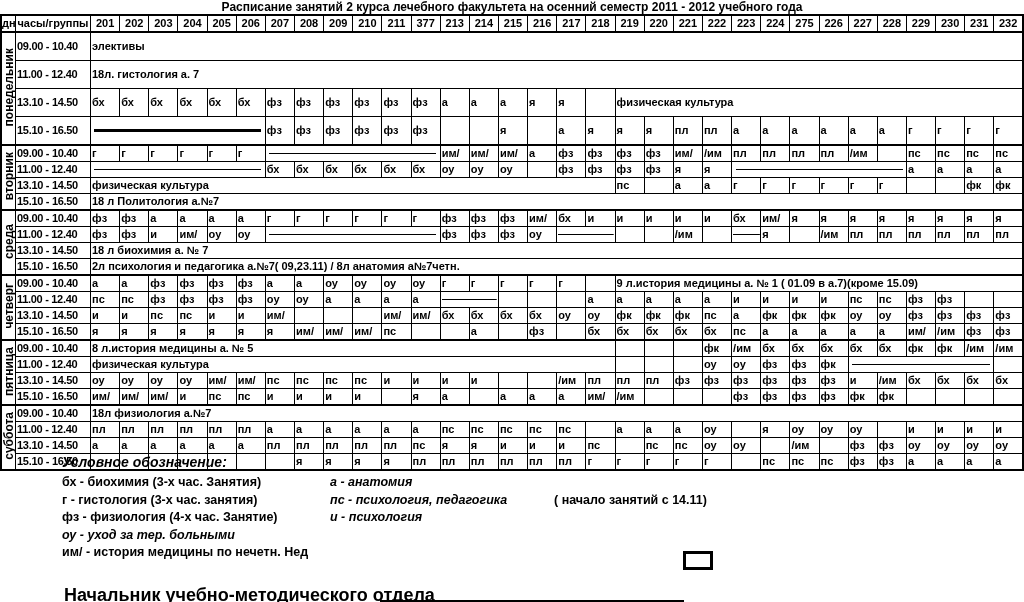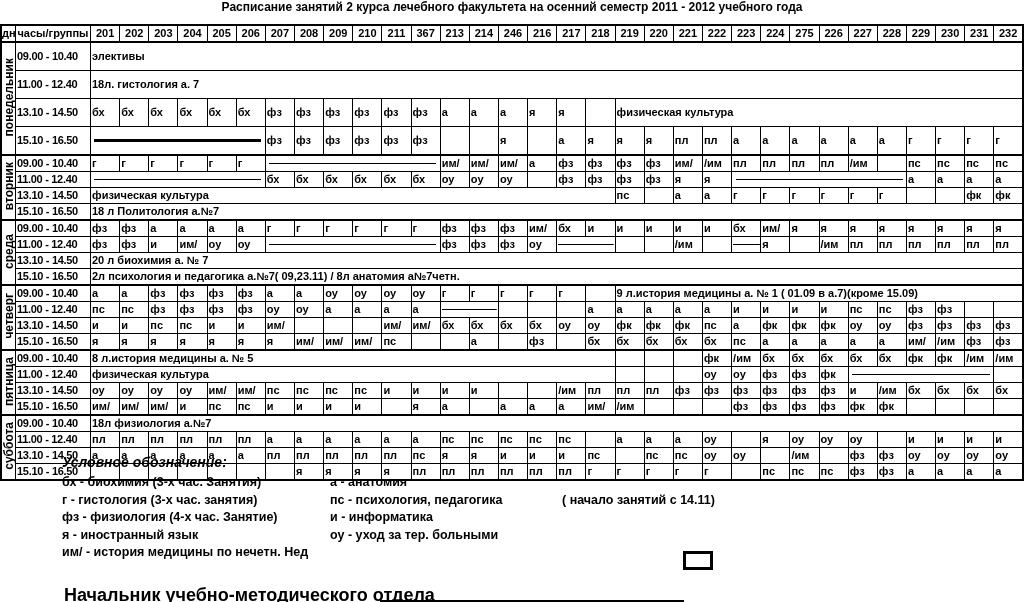--- a/index.html
+++ b/index.html
@@ -3,21 +3,21 @@
 <meta charset="utf-8">
 <style>
   html,body{margin:0;padding:0;}
   body{
     width:1024px;height:602px;overflow:hidden;position:relative;
     background:#ffffff;color:#000;
     font-family:"Liberation Sans","DejaVu Sans",sans-serif;
     font-weight:bold;
   }
   .title{
-    height:24px;line-height:14px;text-align:center;
+    height:14px;line-height:14px;text-align:center;
     font-size:12px;font-weight:bold;white-space:nowrap;
   }
   table.grid{
     border-collapse:collapse;table-layout:fixed;
     width:1024px;border:2px solid #000;
   }
   table.grid th,table.grid td{
     border:1px solid #000;padding:0 1px;overflow:hidden;white-space:nowrap;
     font-size:11px;font-weight:bold;height:15px;line-height:13px;
     vertical-align:middle;text-align:left;
@@ -39,22 +39,22 @@
   td.sb{border-left-width:2px;}
   tr.dstart td{border-top-width:2px;}
   td.lineseg{
     background:linear-gradient(to bottom,transparent 46%,#000 46%,#000 54%,transparent 54%);
     background-repeat:no-repeat;background-size:96% 100%;background-position:center;
   }
   .legend{position:absolute;left:62px;top:454px;width:960px;}
   .legend .hd{font-size:14px;margin-bottom:4px;font-style:italic;}
   .legend .lrow{display:flex;font-size:12.5px;line-height:17.5px;}
   .legend .lc{width:268px;}
-  .legend .rc{width:222px;}
-  .legend .nt{margin-left:10px;}
+  .legend .rc{width:222px;font-style:italic;}
+  .legend .nt{margin-left:2px;}
   .cursor-box{
     position:absolute;left:683px;top:551px;width:24px;height:13px;
     border:3px solid #000;background:#fff;
   }
   .footer-line{position:absolute;left:64px;top:585px;font-size:18px;}
   .sig-underline{position:absolute;left:380px;top:600px;width:304px;border-top:2px solid #000;}
 </style>
 </head>
 <body>
 
@@ -69,24 +69,24 @@
         <th>202</th>
         <th>203</th>
         <th>204</th>
         <th>205</th>
         <th>206</th>
         <th>207</th>
         <th>208</th>
         <th>209</th>
         <th>210</th>
         <th>211</th>
-        <th>367</th>
+        <th>377</th>
         <th>213</th>
         <th>214</th>
-        <th>246</th>
+        <th>215</th>
         <th>216</th>
         <th>217</th>
         <th>218</th>
         <th>219</th>
         <th>220</th>
         <th>221</th>
         <th>222</th>
         <th>223</th>
         <th>224</th>
         <th>275</th>
@@ -299,21 +299,21 @@
         <td>/им</td>
         <td>пл</td>
         <td>пл</td>
         <td>пл</td>
         <td>пл</td>
         <td>пл</td>
         <td>пл</td>
       </tr>
       <tr>
         <td class="time">13.10 - 14.50</td>
-        <td colspan="32" class="merge">20 л биохимия а. № 7</td>
+        <td colspan="32" class="merge">18 л биохимия а. № 7</td>
       </tr>
       <tr>
         <td class="time">15.10 - 16.50</td>
         <td colspan="32" class="merge">2л психология и педагогика а.№7( 09,23.11) / 8л анатомия а№7четн.</td>
       </tr>
       <tr class="dstart">
         <td class="dayname" rowspan="4"><span>четверг</span></td>
         <td class="time">09.00 - 10.40</td>
         <td>а</td>
         <td>а</td>
@@ -661,24 +661,23 @@
     <span class="lc">бх - биохимия (3-х час. Занятия)</span>
     <span class="rc">а - анатомия</span>
   </div>
   <div class="lrow">
     <span class="lc">г - гистология (3-х час. занятия)</span>
     <span class="rc">пс - психология, педагогика</span>
     <span class="nt">( начало занятий  с 14.11)</span>
   </div>
   <div class="lrow">
     <span class="lc">фз - физиология (4-х час. Занятие)</span>
-    <span class="rc">и - информатика</span>
+    <span class="rc">и - психология</span>
   </div>
   <div class="lrow">
-    <span class="lc">я - иностранный язык</span>
     <span class="rc">оу - уход за тер. больными</span>
   </div>
   <div class="lrow">
     <span class="lc">им/ - история медицины по нечетн. Нед</span>
   </div>
 </div>
 
 <div class="cursor-box"></div>
 <div class="footer-line">Начальник учебно-методического отдела</div>
 <div class="sig-underline"></div>

